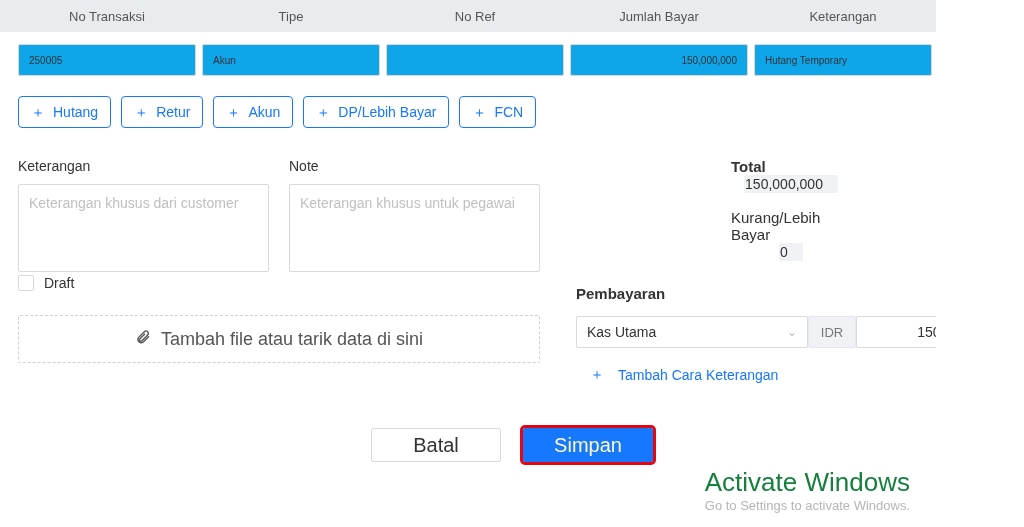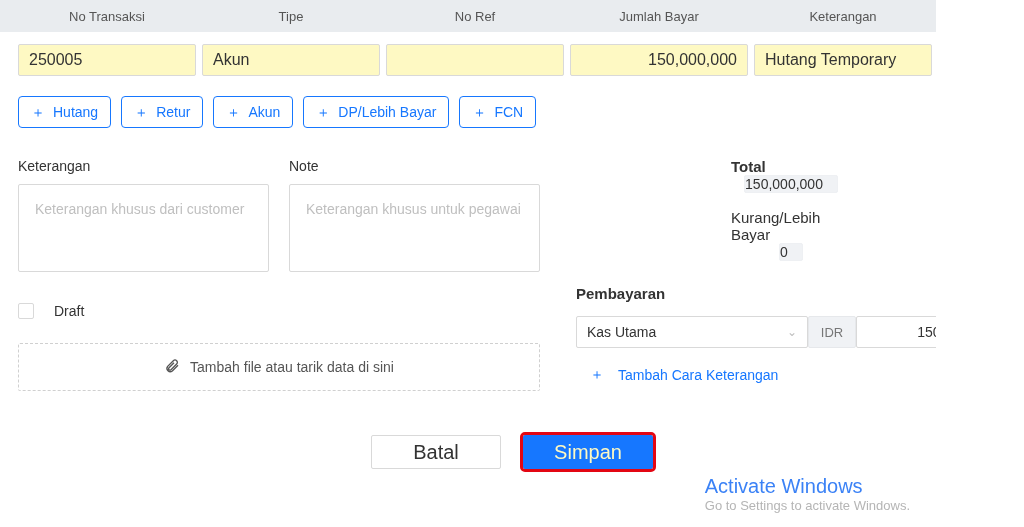--- a/index.html
+++ b/index.html
@@ -11,21 +11,21 @@
     .th-trans { width: 178px; }
     .th-tipe { width: 178px; margin-left: 6px; }
     .th-ref { width: 178px; margin-left: 6px; }
     .th-amount { width: 178px; margin-left: 6px; }
     .th-ket { width: 178px; margin-left: 6px; }
     .th-actions { flex: 1; }
 
     .table-row { display: flex; align-items: center; padding: 12px 0; }
     .cell-input {
       height: 32px; border: 1px solid #d9d9d9; border-radius: 2px;
-      padding: 0 10px; font-size: 16px; color: #333; background: #fef9c3;
+      padding: 0 10px; font-size: 10px; color: #333; background: #0ea5e9;
       display: flex; align-items: center;
     }
     .cell-input.num { justify-content: flex-end; }
     .c-trans { width: 178px; }
     .c-tipe { width: 178px; margin-left: 6px; }
     .c-ref { width: 178px; margin-left: 6px; }
     .c-amount { width: 178px; margin-left: 6px; }
     .c-ket { width: 178px; margin-left: 6px; }
     .row-actions { flex: 1; display: flex; align-items: center; justify-content: center; gap: 18px; color: #bbb; }
     .dots { font-size: 18px; letter-spacing: -1px; color:#bfbfbf; cursor: pointer;}
@@ -41,32 +41,32 @@
 
     .two-col { display: flex; gap: 36px; }
     .left-col { flex: 1; }
     .right-col { width: 430px; }
 
     .label { font-size: 14px; color: #333; margin-bottom: 10px; display:block;}
     .textareas { display: flex; gap: 20px; }
     .ta-wrap { flex: 1; }
     .textarea {
       width: 100%; height: 88px; resize: none; border: 1px solid #d9d9d9;
-      border-radius: 2px; padding: 16px; font-size: 14px; font-family: inherit;
+      border-radius: 2px; padding: 10px; font-size: 14px; font-family: inherit;
       color: #14532d;
     }
     .textarea::placeholder { color: #bfbfbf; }
 
-    .checkbox-row { display: flex; align-items: flex-end; gap: 20px; margin-top: 28px; }
+    .checkbox-row { display: flex; align-items: flex-end; gap: 10px; }
     .checkbox { width: 16px; height: 16px; border: 1px solid #d9d9d9; border-radius: 2px; background:#fff; cursor: pointer;}
 
     .dropzone {
       margin-top: 24px; border: 1px dashed #d0d0d0; border-radius: 2px;
       height: 48px; display: flex; align-items: center; justify-content: center;
-      gap: 10px; color: #555; font-size: 14px; cursor: pointer;
+      gap: 10px; color: #555; font-size: 18px; cursor: pointer;
     }
 
     .totals-row { display: flex; align-items: center; margin-bottom: 16px; flex-direction: column; }
     .totals-label { width: 120px; font-weight: 600; font-size: 15px; }
     .totals-label.normal { font-weight: 400; }
     .totals-value {
       flex: 1; height: 32px; background: #f0f2f5; border: 1px solid #eef0f3; border-radius: 2px;
       display: flex; align-items: center; justify-content: flex-end; padding-right: 14px; color:#333;
     }
 
@@ -90,21 +90,21 @@
 
     .add-pay-link { display: flex; align-items: center; gap: 14px; color: #1677ff; margin-top: 18px; font-size: 14px; cursor: pointer; margin-left: 14px;}
 
     .footer-actions { display: flex; justify-content: center; gap: 22px; margin-top: 44px; }
     .btn { height: 34px; width: 130px; border-radius: 2px; font-size: 20px; cursor: pointer; display: inline-flex; align-items: center; justify-content: center; }
     .btn-secondary { background: #fff; border: 1px solid #d9d9d9; color: #333; }
     .btn-primary { background: #1677ff; border: 1px solid #1677ff; color: #fef9c3; }
     .highlight-red { outline: 3px solid #e30613; outline-offset: 0; }
 
     .watermark { position: absolute; right: 26px; bottom: 14px; text-align: left; color: #a0a0a0; }
-    .watermark .t { font-size: 20px; color: #3b82f6; }
+    .watermark .t { font-size: 26px; color: #15803d; }
     .watermark .s { font-size: 13px; color: #b5b5b5; }
     .page-wrap { position: relative; width: 936px; height: 527px; overflow: hidden; }
   </style>
 </head>
 <body>
 <div class="page-wrap">
 <div class="container">
 
   <div class="table-header">
     <div class="th th-trans">No Transaksi</div>

